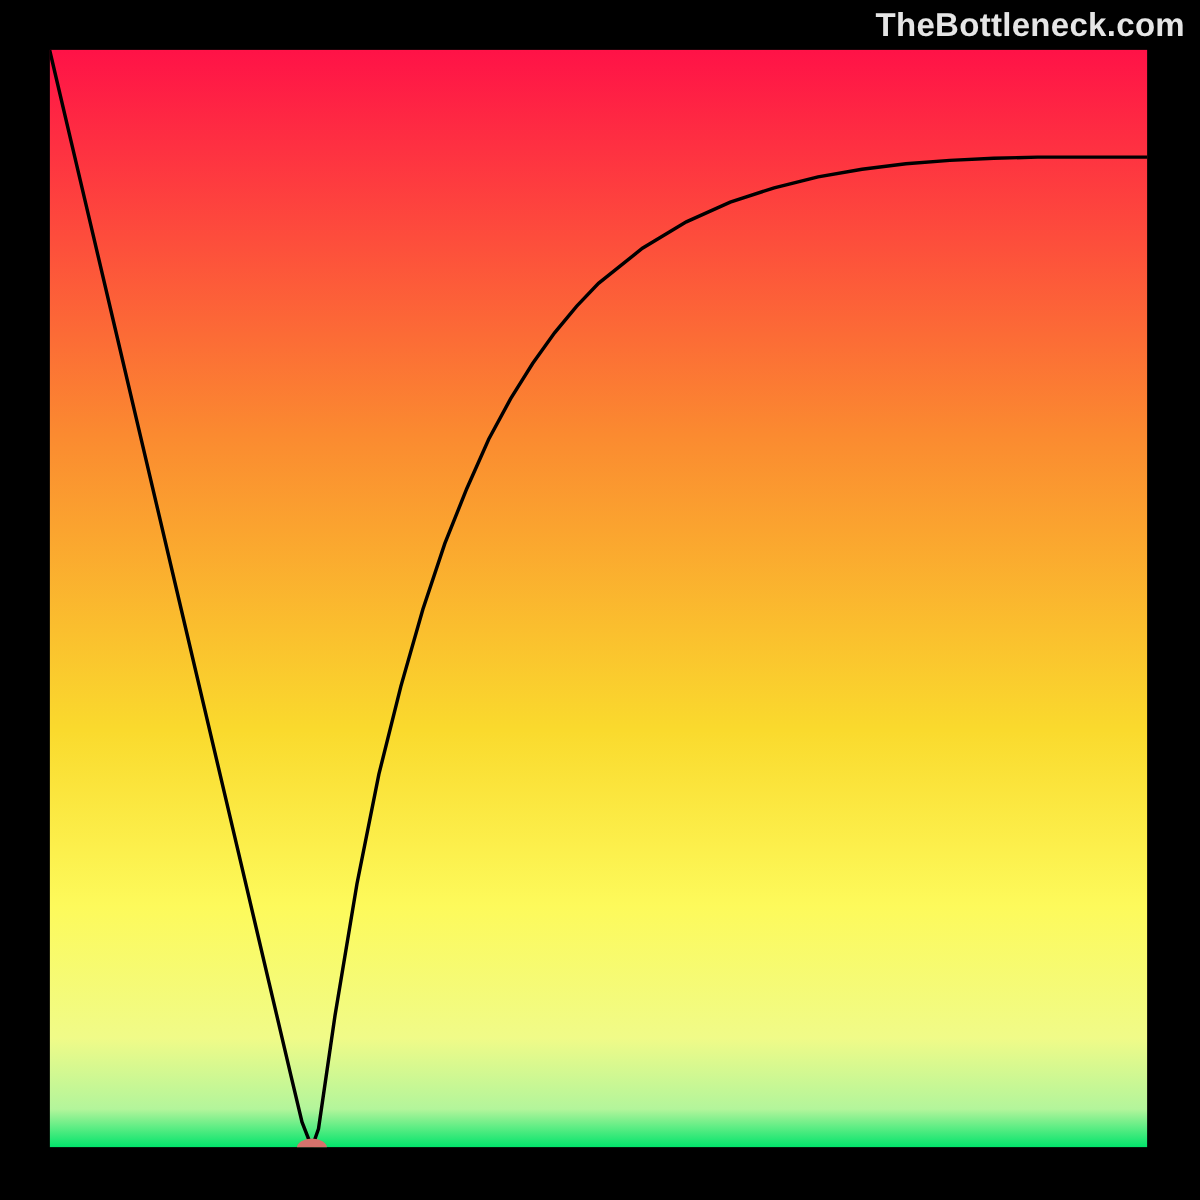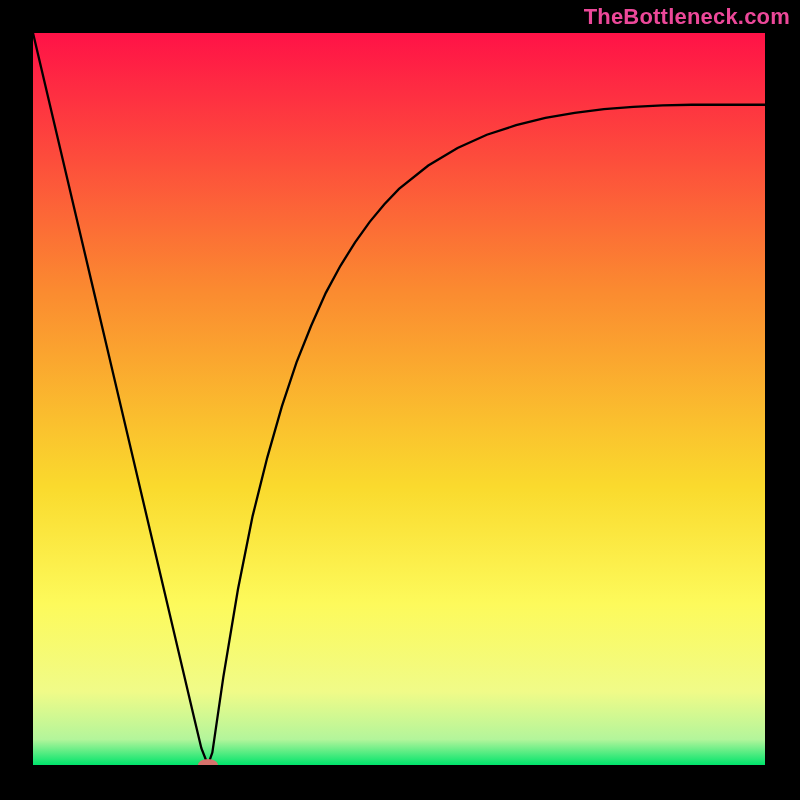--- a/index.html
+++ b/index.html
@@ -24,21 +24,21 @@
     width: 732px;
     height: 732px;
     overflow: hidden;
   }
   .watermark {
     position: absolute;
     top: 4px;
     right: 10px;
     font-size: 22px;
     font-weight: 600;
-    color: #ec4899;
+    color: #e5e5e5;
     font-family: Arial, sans-serif;
     letter-spacing: 0.2px;
   }
   svg {
     display: block;
   }
 </style>
 </head>
 <body>
 

